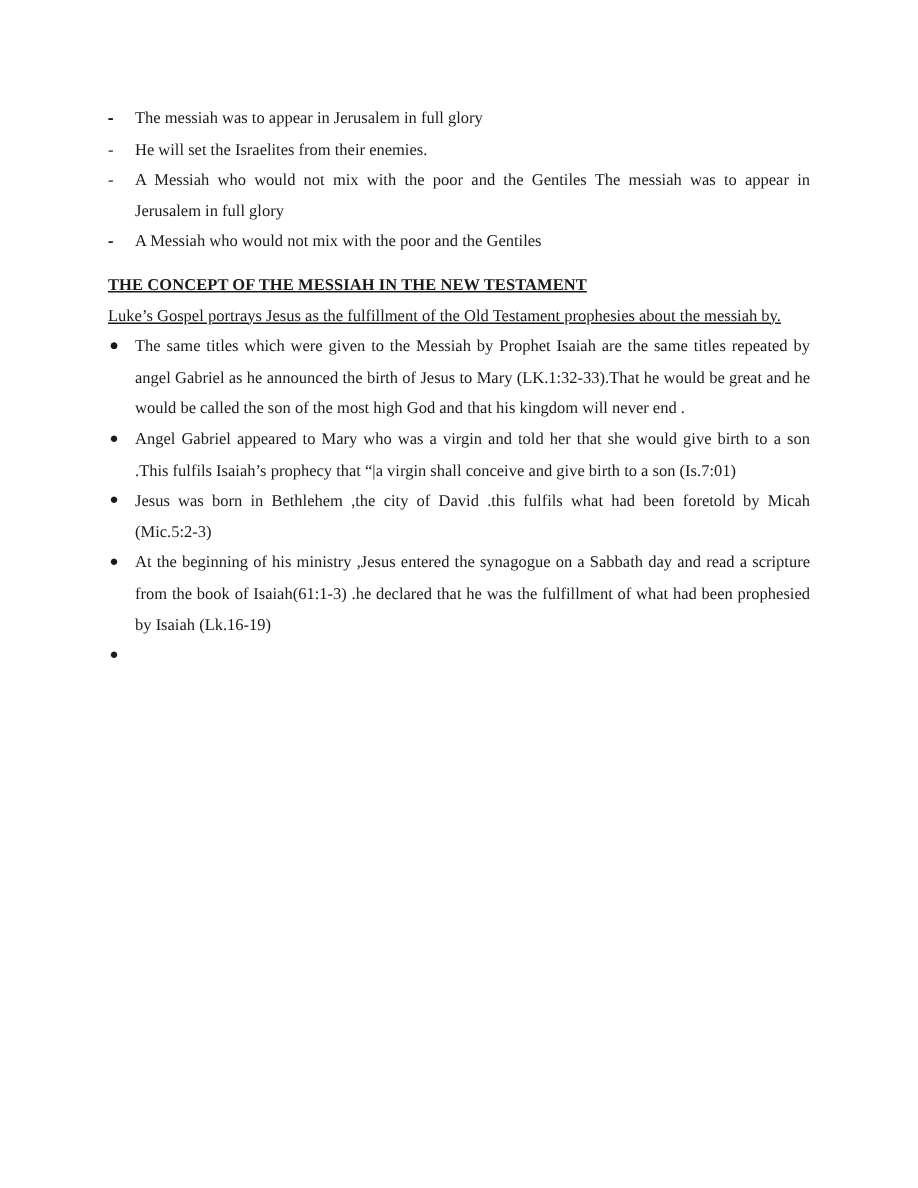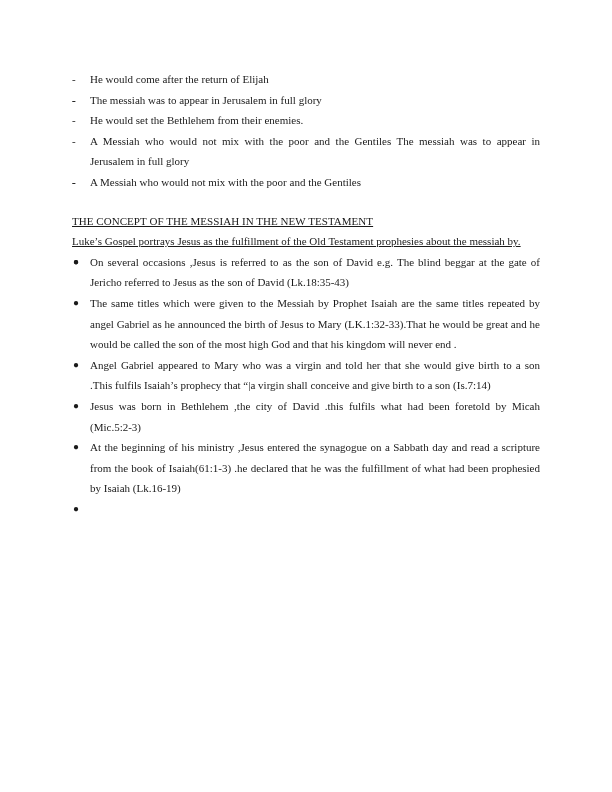--- a/index.html
+++ b/index.html
@@ -3,49 +3,49 @@
 <meta charset="utf-8">
 <style>
   html, body { margin: 0; padding: 0; background: #ffffff; }
   body { width: 612px; height: 792px; position: relative; overflow: hidden;
          font-family: "Liberation Serif", "DejaVu Serif", serif; color: #1a1a1a; }
   .page { position: absolute; left: 0; top: 0; width: 612px; height: 792px; background: #fff; }
   .content { position: absolute; left: 72px; top: 69px; width: 468px; font-size: 11px; line-height: 20.6px; }
   ul.dash { list-style: none; margin: 0; padding: 0; }
   ul.dash li { position: relative; padding-left: 18px; }
   ul.dash li .marker { position: absolute; left: 0; top: 0; }
-  .heading { margin-top: 18px; font-weight: normal; text-decoration: underline; font-size: 11px; letter-spacing: 0.05px; }
+  .heading { margin-top: 8px; font-weight: bold; text-decoration: underline; font-size: 11px; letter-spacing: 0.05px; }
   .intro { text-align: justify; text-decoration: underline; }
   ul.bullets { list-style: none; margin: 0; padding: 0; }
   ul.bullets li { position: relative; padding-left: 18px; text-align: justify; }
   ul.bullets li .marker { position: absolute; left: 1px; top: 0; font-size: 10px; }
 </style>
 </head>
 <body>
 
 <div class="page">
   <div class="content">
 
     <ul class="dash">
-      <li><span class="marker">-</span><span>He would come after the return of Elijah</span></li>
+      <li><span class="marker">-</span></li>
       <li><span class="marker">-</span></li>
       <li><span class="marker">-</span><span>The messiah was to appear in Jerusalem in full glory</span></li>
-      <li><span class="marker">-</span><span>He would set the Bethlehem from their enemies.</span></li>
+      <li><span class="marker">-</span><span>He will set the Israelites from their enemies.</span></li>
       <li style="text-align: justify;"><span class="marker">-</span><span>A Messiah who would not mix with the poor and the Gentiles The messiah was to appear in Jerusalem in full glory</span></li>
       <li><span class="marker">-</span></li>
       <li><span class="marker">-</span><span>A Messiah who would not mix with the poor and the Gentiles</span></li>
     </ul>
 
     <div class="heading">THE CONCEPT OF THE MESSIAH IN THE NEW TESTAMENT</div>
     <div class="intro">Luke’s Gospel portrays Jesus as the fulfillment of the Old Testament prophesies about the messiah by.</div>
 
     <ul class="bullets">
       <li><span class="marker">●</span></li>
-      <li><span class="marker">●</span><span>On several occasions ,Jesus  is referred to as the son of David e.g. The blind beggar at the gate of Jericho  referred to Jesus as the son of David (Lk.18:35-43)</span></li>
+      <li><span class="marker">●</span></li>
       <li><span class="marker">●</span><span>The same titles which were given to the Messiah by Prophet Isaiah are the same titles repeated by angel Gabriel as he announced the birth of Jesus to Mary (LK.1:32-33).That he would be great and he would be called the son of the most high God and that his kingdom will never end .</span></li>
-      <li><span class="marker">●</span><span>Angel Gabriel appeared to Mary who was a virgin and told her that she would give birth to a son .This fulfils Isaiah’s prophecy that “|a virgin shall conceive and give birth to a son (Is.7:14)</span></li>
+      <li><span class="marker">●</span><span>Angel Gabriel appeared to Mary who was a virgin and told her that she would give birth to a son .This fulfils Isaiah’s prophecy that “|a virgin shall conceive and give birth to a son (Is.7:01)</span></li>
       <li><span class="marker">●</span><span>Jesus was born in Bethlehem ,the city of David .this fulfils what had been foretold by Micah (Mic.5:2-3)</span></li>
       <li><span class="marker">●</span><span>At the beginning of his ministry ,Jesus entered the synagogue on a Sabbath day and read a scripture from the book of Isaiah(61:1-3) .he declared  that he was the fulfillment of what had been prophesied by Isaiah (Lk.16-19)</span></li>
       <li><span class="marker">●</span></li>
     </ul>
 
   </div>
 </div>
 
 </body></html>

